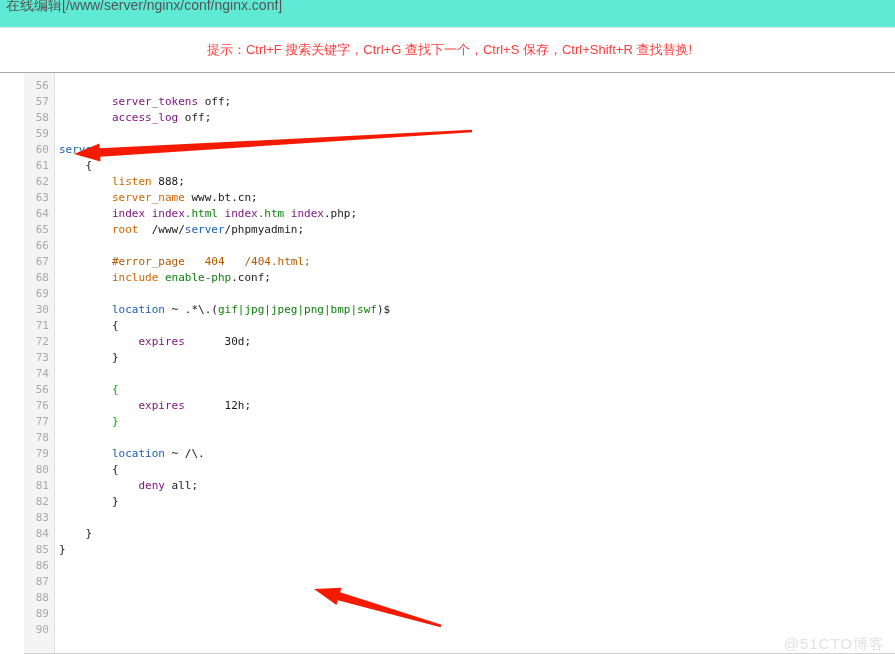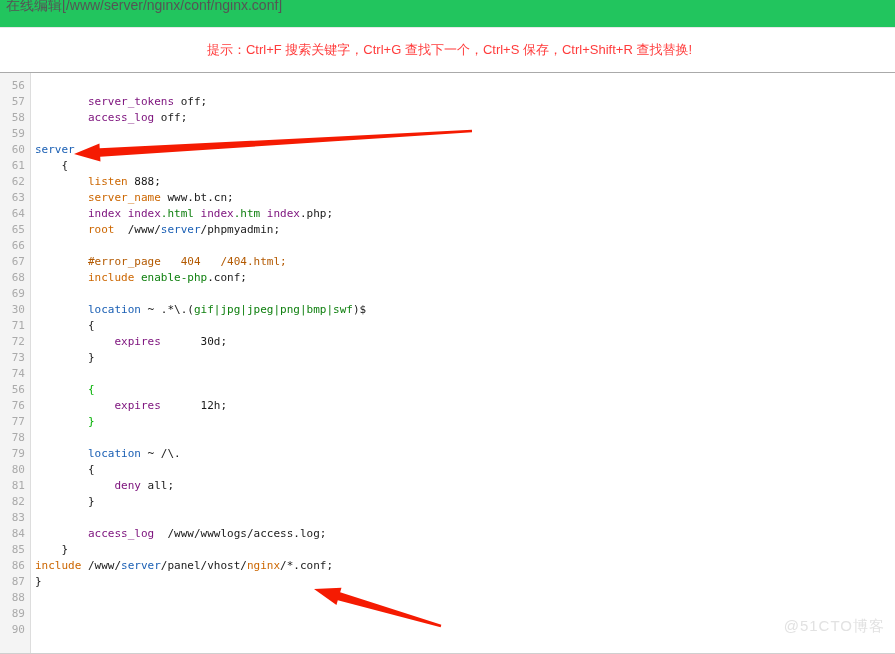--- a/index.html
+++ b/index.html
@@ -11,21 +11,21 @@
     height: 654px;
     background: #ffffff;
     font-family: "Liberation Sans", sans-serif;
     overflow: hidden;
     position: relative;
   }
 
   
   #header-bar {
     height: 28px;
-    background: #22c55e;
+    background: #5eead4;
     border-bottom: 1px solid #e8e8e8;
     display: flex;
     align-items: center;
     padding: 0 0 16px 6px;
     box-sizing: border-box;
   }
   #editor-title {
     font-size: 14px;
     color: #555555;
     letter-spacing: 0px;
@@ -55,20 +55,21 @@
     width: 100%;
   }
 
   
   #editor {
     position: relative;
     height: 581px;
     background: #ffffff;
     display: flex;
     overflow: hidden;
+    margin-left: 24px;
   }
   #gutter {
     width: 31px;
     background: #f4f4f4;
     border-right: 1px solid #dddddd;
     box-sizing: border-box;
     flex: 0 0 auto;
     padding-top: 5px;
   }
   .gutter-num {
@@ -112,21 +113,21 @@
     top: 0;
     width: 895px;
     height: 654px;
     pointer-events: none;
   }
 
   
   #watermark {
     position: absolute;
     right: 10px;
-    bottom: 18px;
+    bottom: 0;
     font-size: 15px;
     color: #e2e2e2;
     letter-spacing: 1px;
     white-space: nowrap;
   }
   #editor-bottom-rule {
     position: absolute;
     left: 0;
     bottom: 0;
     width: 100%;
@@ -207,23 +208,21 @@
       <div class="code-line">&nbsp;</div>
       <div class="code-line"><span class="tok-plain">        </span><span class="tok-brace-hl">{</span></div>
       <div class="code-line"><span class="tok-plain">            </span><span class="tok-dir">expires</span><span class="tok-plain">      12h;</span></div>
       <div class="code-line"><span class="tok-plain">        </span><span class="tok-brace-hl">}</span></div>
       <div class="code-line">&nbsp;</div>
       <div class="code-line"><span class="tok-plain">        </span><span class="tok-blue">location</span><span class="tok-plain"> ~ /\.</span></div>
       <div class="code-line"><span class="tok-plain">        {</span></div>
       <div class="code-line"><span class="tok-plain">            </span><span class="tok-dir">deny</span><span class="tok-plain"> all;</span></div>
       <div class="code-line"><span class="tok-plain">        }</span></div>
       <div class="code-line">&nbsp;</div>
-      <div class="code-line"><span class="tok-plain">        </span><span class="tok-dir">access_log</span><span class="tok-plain">  /www/wwwlogs/access.log;</span></div>
       <div class="code-line"><span class="tok-plain">    }</span></div>
-      <div class="code-line"><span class="tok-dir2">include</span><span class="tok-plain"> /www/</span><span class="tok-blue">server</span><span class="tok-plain">/panel/vhost/</span><span class="tok-dir2">nginx</span><span class="tok-plain">/*.conf;</span></div>
       <div class="code-line"><span class="tok-plain">}</span></div>
       <div class="code-line">&nbsp;</div>
       <div class="code-line">&nbsp;</div>
     </div>
   <div id="watermark">@51CTO博客</div>
   <div id="editor-bottom-rule"></div>
 </div>
 
 <svg id="annotations" viewBox="0 0 895 654" xmlns="http://www.w3.org/2000/svg">
     <g>

